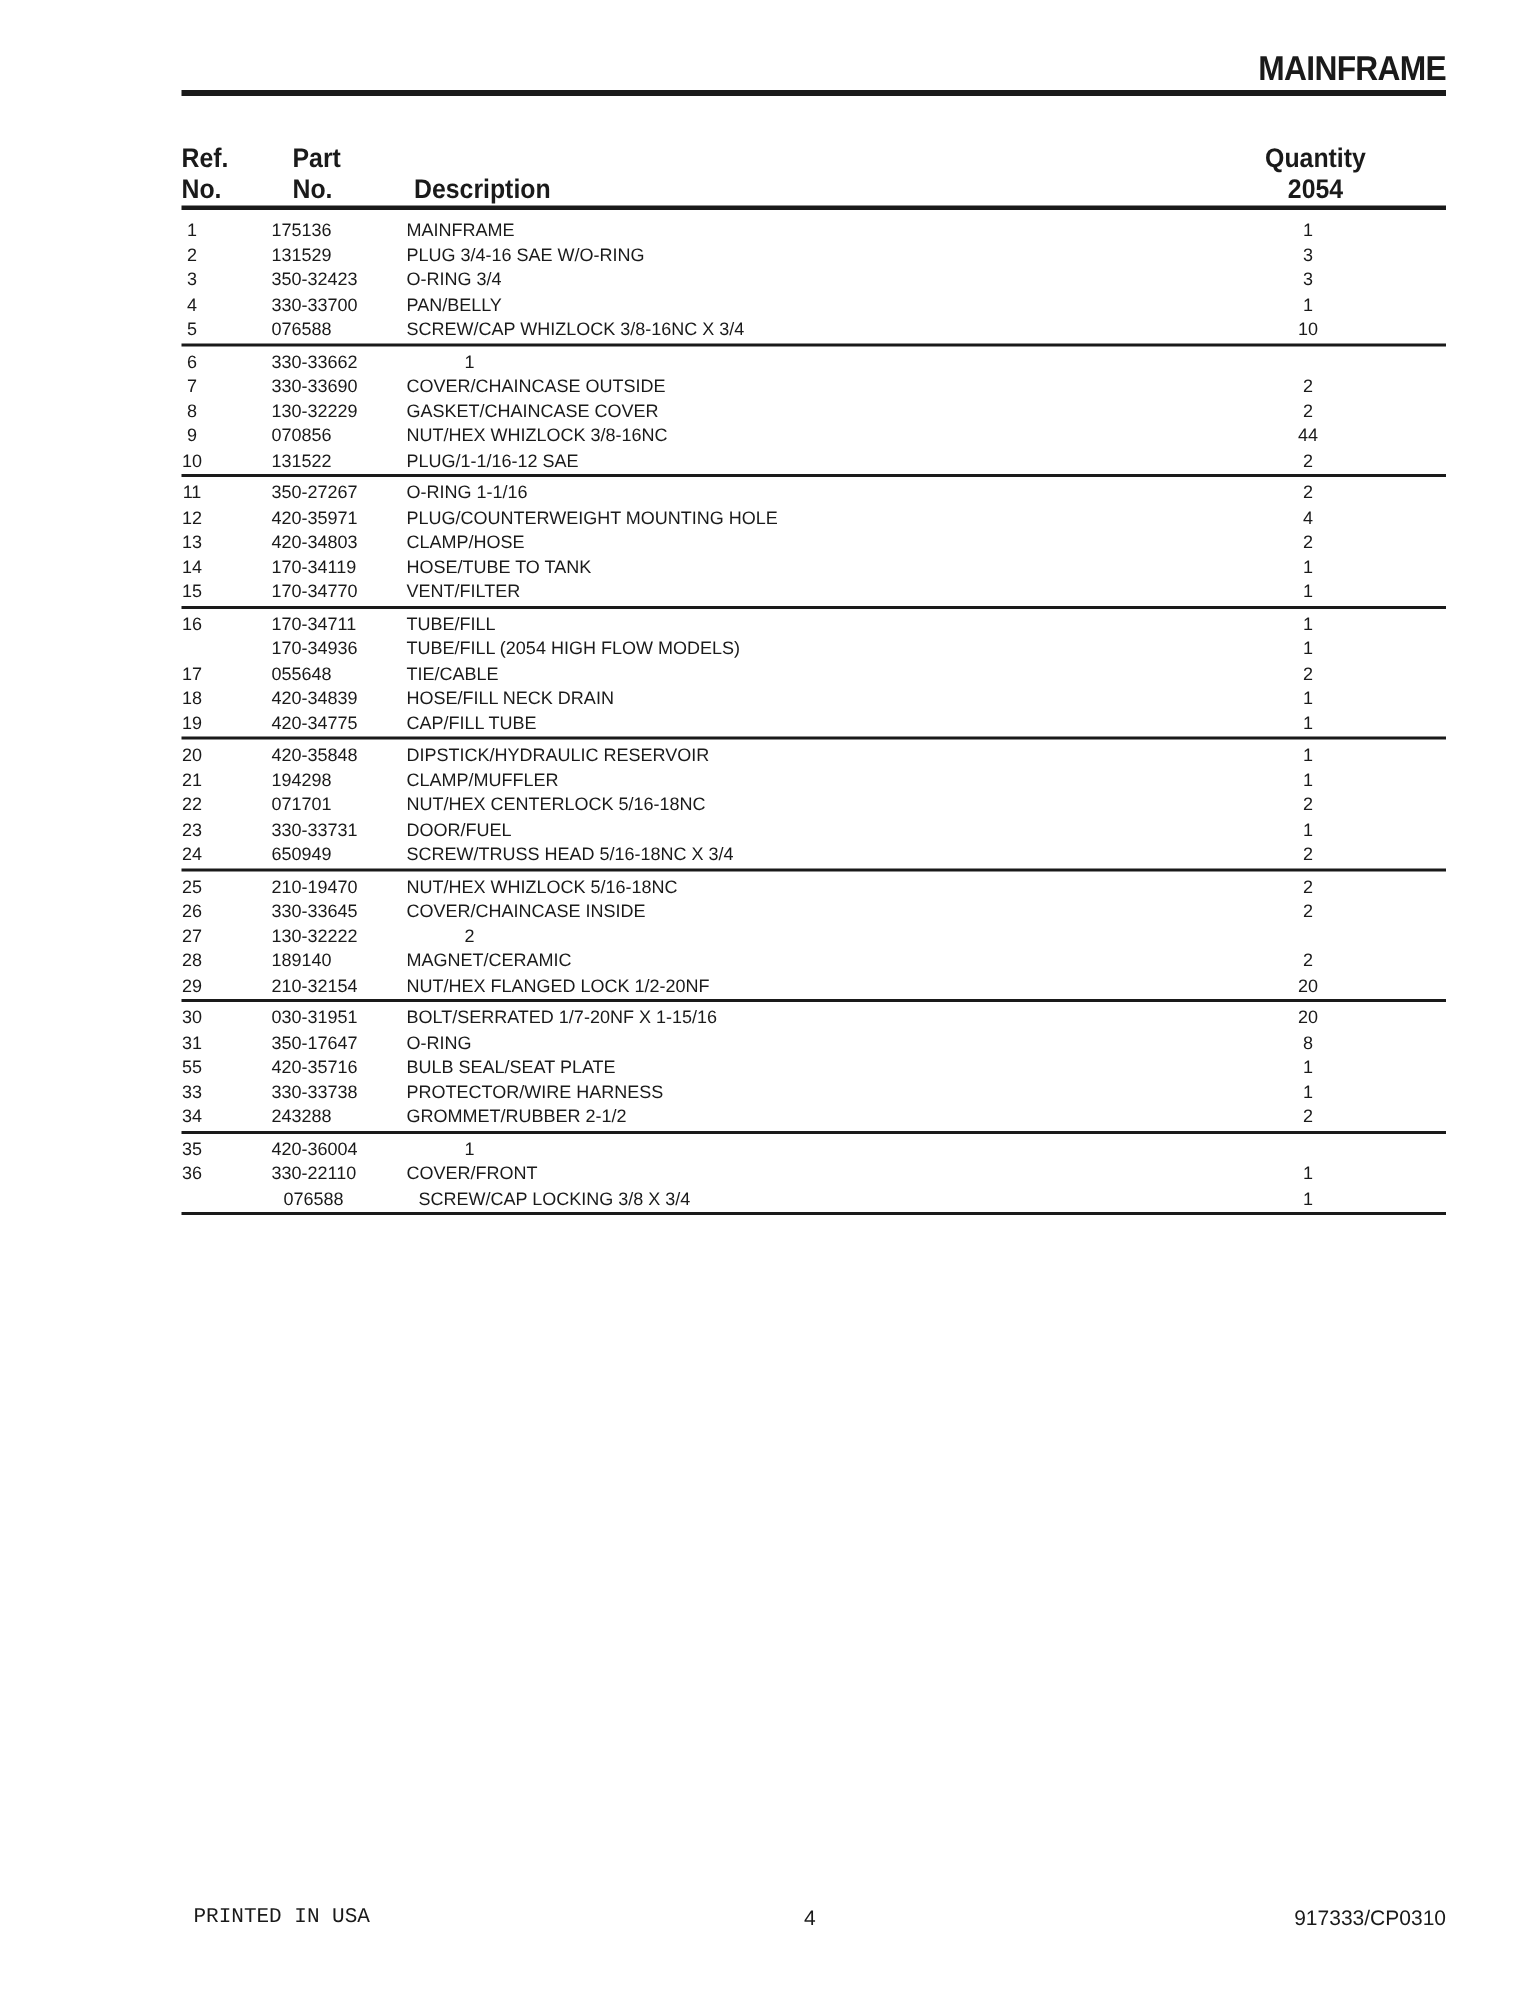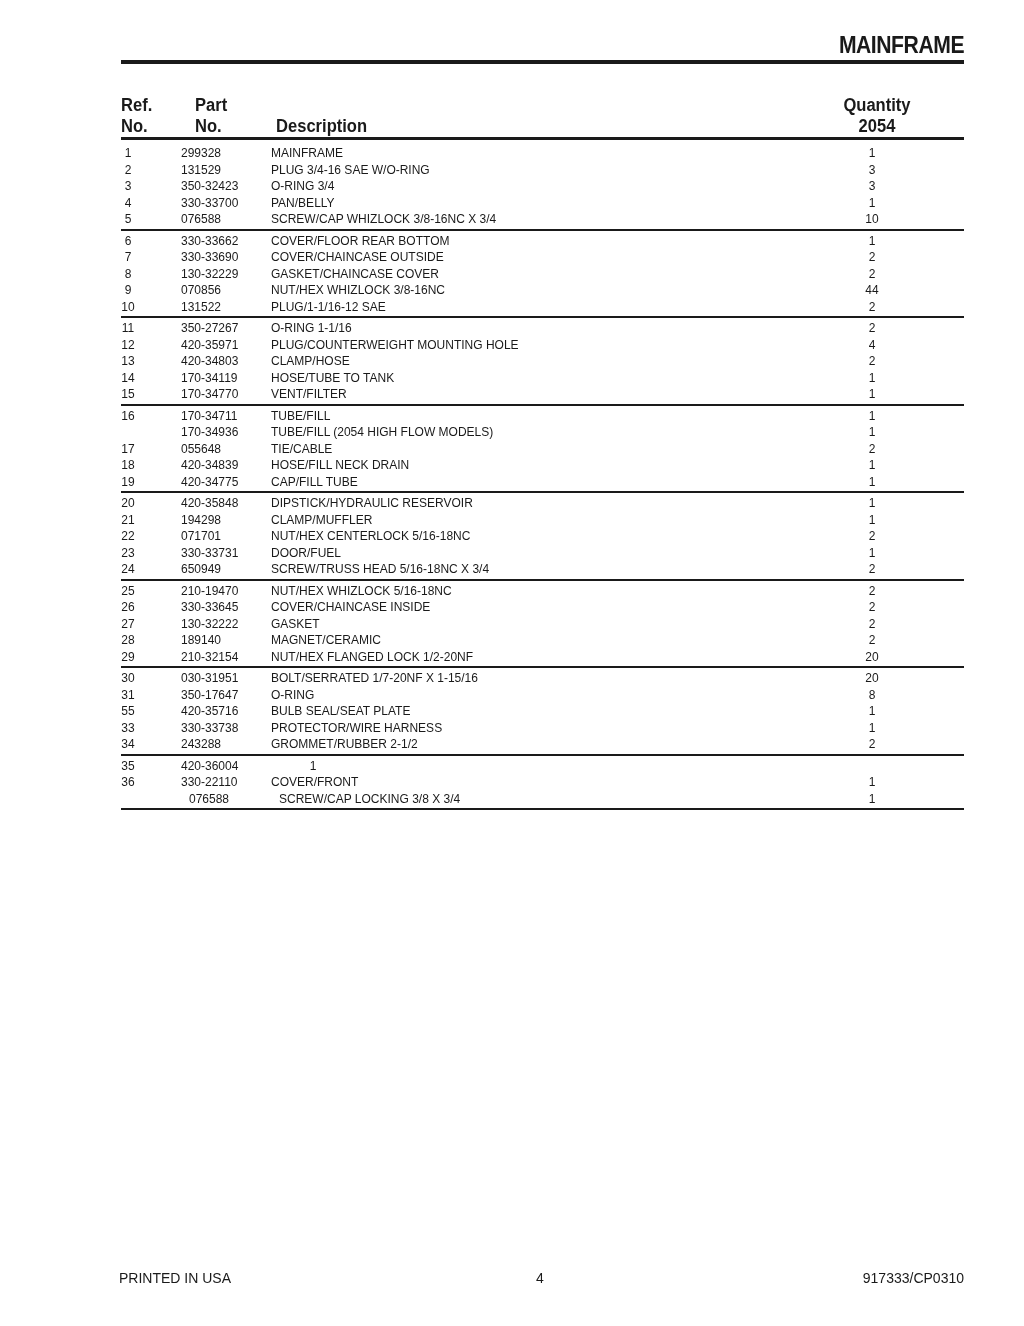--- a/index.html
+++ b/index.html
@@ -33,21 +33,21 @@
     }
     .c-ref { width: 60px; padding-left: 0px; box-sizing: border-box; }
     .c-ref span { display: inline-block; min-width: 14px; text-align: center; }
     .c-part { width: 90px; }
     .c-desc { flex: 1; }
     .c-qty { width: 84px; text-align: center; margin-right: 50px; }
     .indent { padding-left: 8px; }
     .footer {
       position: absolute; top: 1270px; font-size: 14px;
     }
-    .f-left { left: 119px; }
+    .f-left { left: 129px; font-family: Liberation Mono, monospace; }
     .f-center { left: 536px; }
     .f-right { right: 60px; }
   </style>
 </head>
 <body>
 
 <div class="title">MAINFRAME</div>
 <div class="title-rule"></div>
 
 <div class="hdr hdr-ref">
@@ -62,21 +62,21 @@
 <div class="hdr hdr-qty">
   <div>Quantity</div>
   <div>2054</div>
 </div>
 <div class="hdr-rule"></div>
 
 <div class="table" id="parts-table">
     <div class="group">
       <div class="row">
         <div class="c-ref"><span>1</span></div>
-        <div class="c-part"><span>299328</span></div>
+        <div class="c-part"><span>175136</span></div>
         <div class="c-desc"><span>MAINFRAME</span></div>
         <div class="c-qty"><span>1</span></div>
       </div>
       <div class="row">
         <div class="c-ref"><span>2</span></div>
         <div class="c-part"><span>131529</span></div>
         <div class="c-desc"><span>PLUG 3/4-16 SAE W/O-RING</span></div>
         <div class="c-qty"><span>3</span></div>
       </div>
       <div class="row">
@@ -95,21 +95,20 @@
         <div class="c-ref"><span>5</span></div>
         <div class="c-part"><span>076588</span></div>
         <div class="c-desc"><span>SCREW/CAP WHIZLOCK 3/8-16NC X 3/4</span></div>
         <div class="c-qty"><span>10</span></div>
       </div>
     </div>
     <div class="group">
       <div class="row">
         <div class="c-ref"><span>6</span></div>
         <div class="c-part"><span>330-33662</span></div>
-        <div class="c-desc"><span>COVER/FLOOR REAR BOTTOM</span></div>
         <div class="c-qty"><span>1</span></div>
       </div>
       <div class="row">
         <div class="c-ref"><span>7</span></div>
         <div class="c-part"><span>330-33690</span></div>
         <div class="c-desc"><span>COVER/CHAINCASE OUTSIDE</span></div>
         <div class="c-qty"><span>2</span></div>
       </div>
       <div class="row">
         <div class="c-ref"><span>8</span></div>
@@ -235,21 +234,20 @@
       </div>
       <div class="row">
         <div class="c-ref"><span>26</span></div>
         <div class="c-part"><span>330-33645</span></div>
         <div class="c-desc"><span>COVER/CHAINCASE INSIDE</span></div>
         <div class="c-qty"><span>2</span></div>
       </div>
       <div class="row">
         <div class="c-ref"><span>27</span></div>
         <div class="c-part"><span>130-32222</span></div>
-        <div class="c-desc"><span>GASKET</span></div>
         <div class="c-qty"><span>2</span></div>
       </div>
       <div class="row">
         <div class="c-ref"><span>28</span></div>
         <div class="c-part"><span>189140</span></div>
         <div class="c-desc"><span>MAGNET/CERAMIC</span></div>
         <div class="c-qty"><span>2</span></div>
       </div>
       <div class="row">
         <div class="c-ref"><span>29</span></div>

